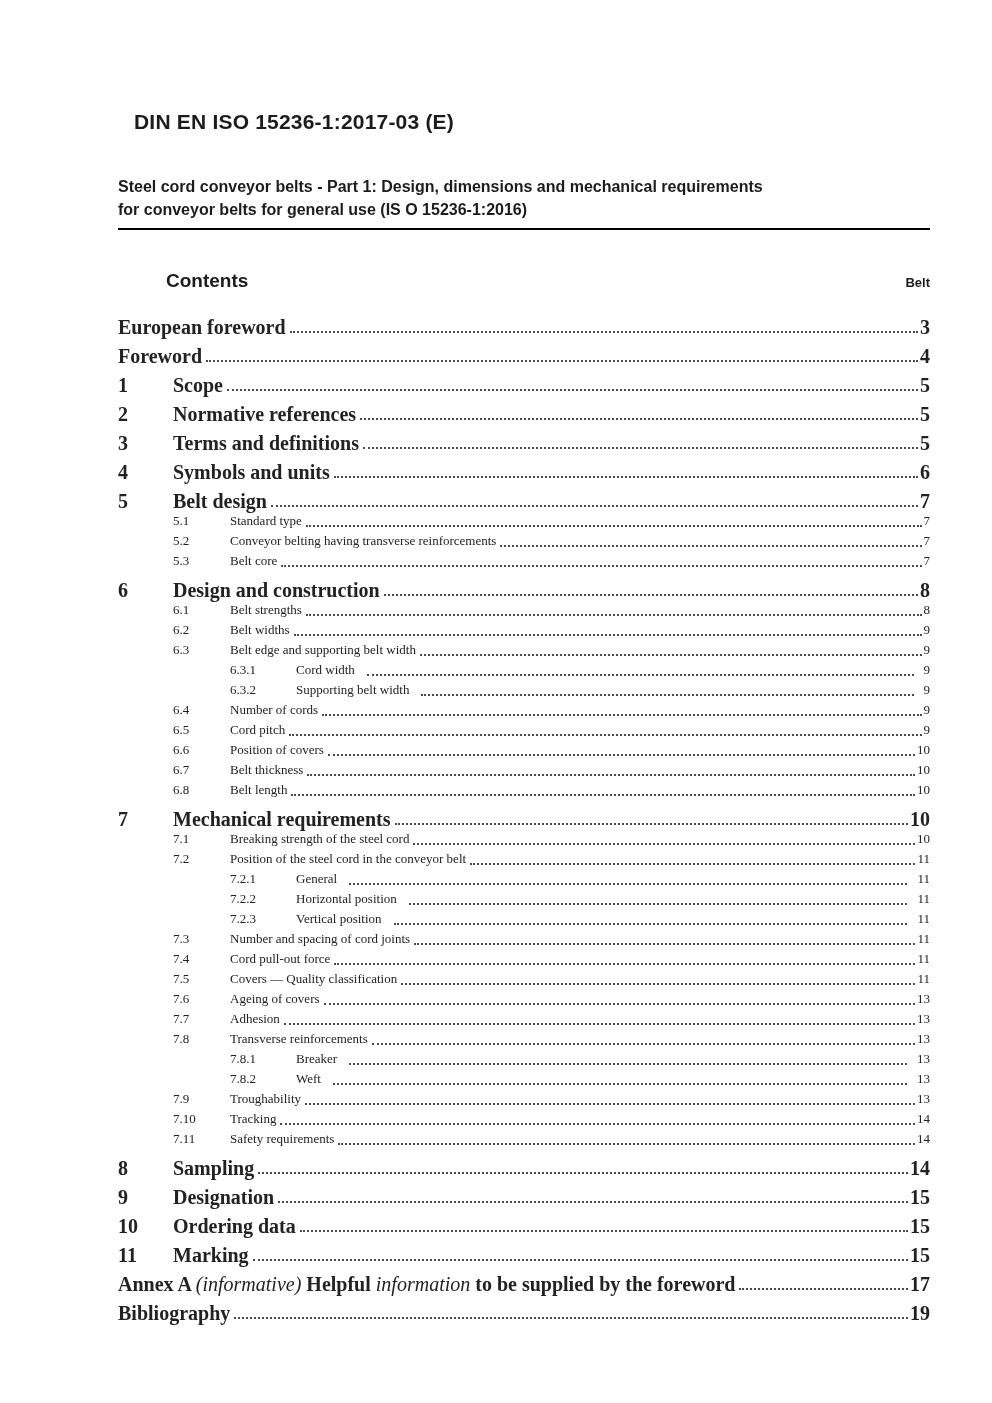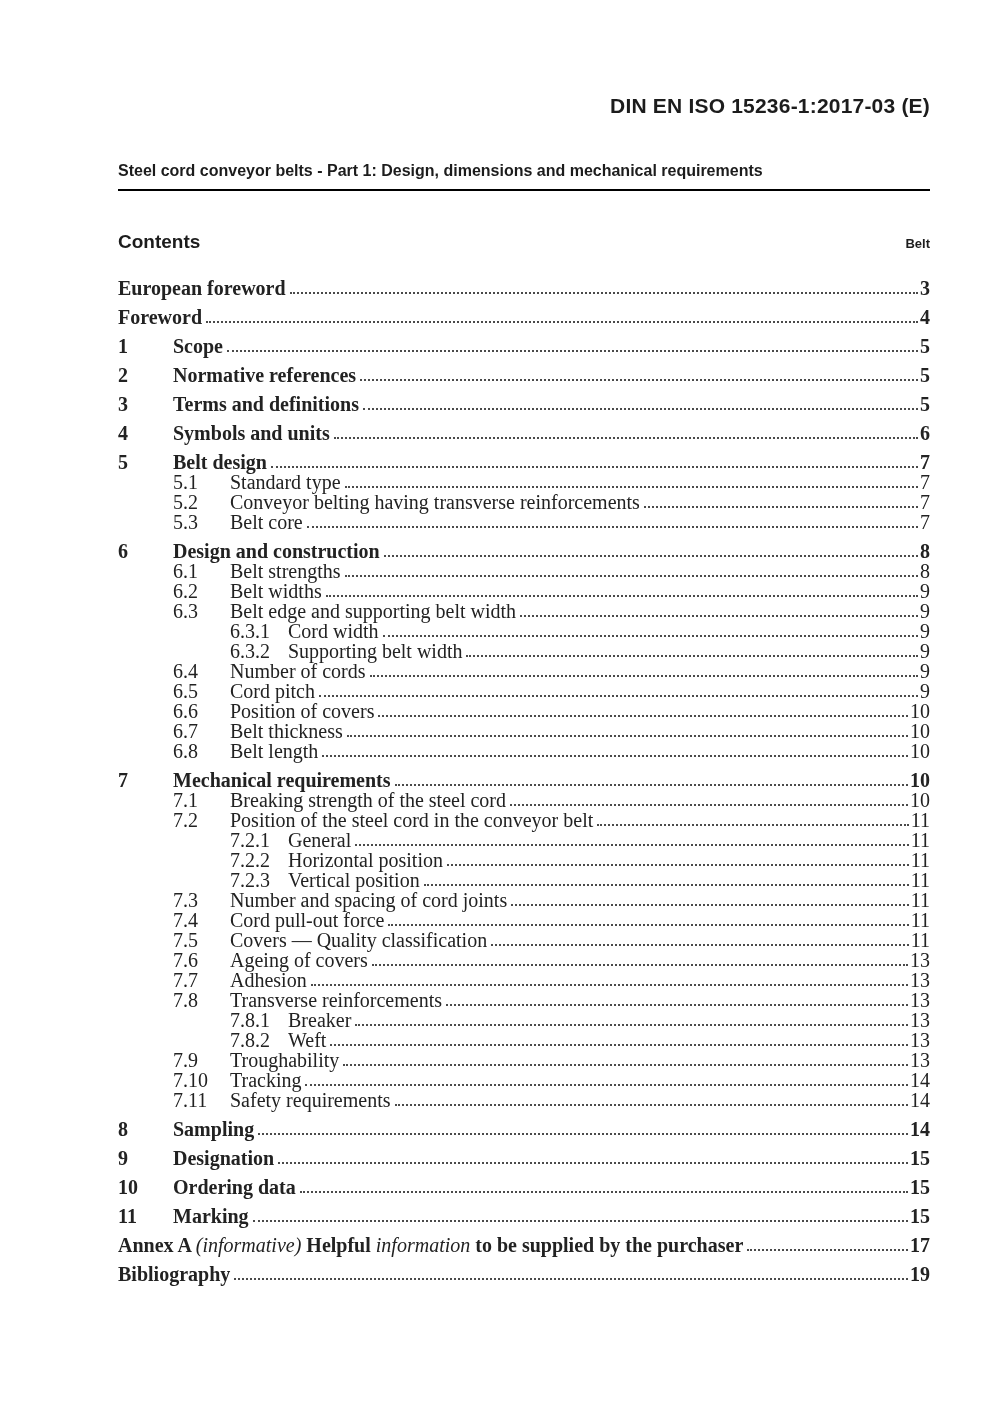--- a/index.html
+++ b/index.html
@@ -15,65 +15,65 @@
     box-sizing: border-box;
     padding: 92px 62px 0 118px;
     overflow: hidden;
     color: #1c1c1c;
   }
   .doc-code {
     font-family: "Liberation Sans", sans-serif;
     font-size: 21px;
     font-weight: bold;
     line-height: 28px;
-    margin: 0;
+    margin: 16px;
     letter-spacing: 0.2px;
-    text-align: right;
   }
   .doc-title {
     margin-top: 39px;
     font-family: Liberation Sans, sans-serif;
     font-size: 16px;
     font-weight: bold;
     line-height: 23px;
     padding-bottom: 7px;
     border-bottom: 2px solid #000;
   }
   .contents-row {
     margin-top: 40px;
     display: flex;
     justify-content: space-between;
     align-items: flex-end;
   }
   .contents-h {
     font-family: "Liberation Sans", sans-serif;
     font-size: 19px;
     font-weight: bold;
+    margin-left: 48px;
   }
   .page-lbl {
     font-family: "Liberation Sans", sans-serif;
     font-size: 13px;
     font-weight: bold;
     padding-bottom: 2px;
   }
   .toc {
     margin-top: 25px;
     font-family: "Liberation Serif", serif;
   }
   .row {
     display: flex;
     line-height: 20px;
-    font-size: 20px;
+    font-size: 13px;
     color: #222;
   }
   .row.lvl0 { margin-top: 9px; font-size: 20px; }
   .row.bold .num, .row.bold .lbl, .row.bold .pg, .row .b { font-weight: bold; }
   .row .r { font-weight: normal; font-style: italic; }
   .row.lvl1 { padding-left: 55px; }
-  .row.lvl2 { padding-left: 112px; }
+  .row.lvl2 { padding-left: 112px; gap: 8px; }
   .num { flex: 0 0 auto; }
   .lvl0 > .num { width: 55px; }
   .lvl1 > .num { width: 57px; }
   .lvl2 > .num { width: 58px; }
   .lbl { flex: 0 1 auto; white-space: nowrap; }
   .leader {
     flex: 1 1 0;
     min-width: 12px;
     border-bottom: 2px dotted #4a4a4a;
     margin: 0 2px 4px 4px;
@@ -81,20 +81,21 @@
   .pg { flex: 0 0 auto; text-align: right; }
 </style>
 </head>
 <body>
 
 <div class="page">
   <h1 class="doc-code">DIN EN ISO 15236-1:2017-03 (E)</h1>
 
   <div class="doc-title">
     <div>Steel cord conveyor belts - Part 1: Design, dimensions and mechanical requirements</div>
+    <div>for conveyor belts for general use (IS O 15236-1:2016)</div>
   </div>
 
   <div class="contents-row">
     <span class="contents-h">Contents</span>
     <span class="page-lbl">Belt</span>
   </div>
 
   <div class="toc" id="toc">
       <div class="row lvl0 bold">
         <span class="lbl">European foreword</span>
@@ -340,21 +341,21 @@
         <span class="leader"></span>
         <span class="pg">15</span>
       </div>
       <div class="row lvl0 bold">
         <span class="num">11</span>
         <span class="lbl">Marking</span>
         <span class="leader"></span>
         <span class="pg">15</span>
       </div>
       <div class="row lvl0 bold">
-        <span class="lbl"><span class="b">Annex A </span><span class="r">(informative) </span><span class="b">Helpful </span><span class="r">information </span><span class="b">to be supplied by the purchaser </span></span>
+        <span class="lbl"><span class="b">Annex A </span><span class="r">(informative) </span><span class="b">Helpful </span><span class="r">information </span><span class="b">to be supplied by the foreword </span></span>
         <span class="leader"></span>
         <span class="pg">17</span>
       </div>
       <div class="row lvl0 bold">
         <span class="lbl">Bibliography</span>
         <span class="leader"></span>
         <span class="pg">19</span>
       </div>
     </div>
 </div>

